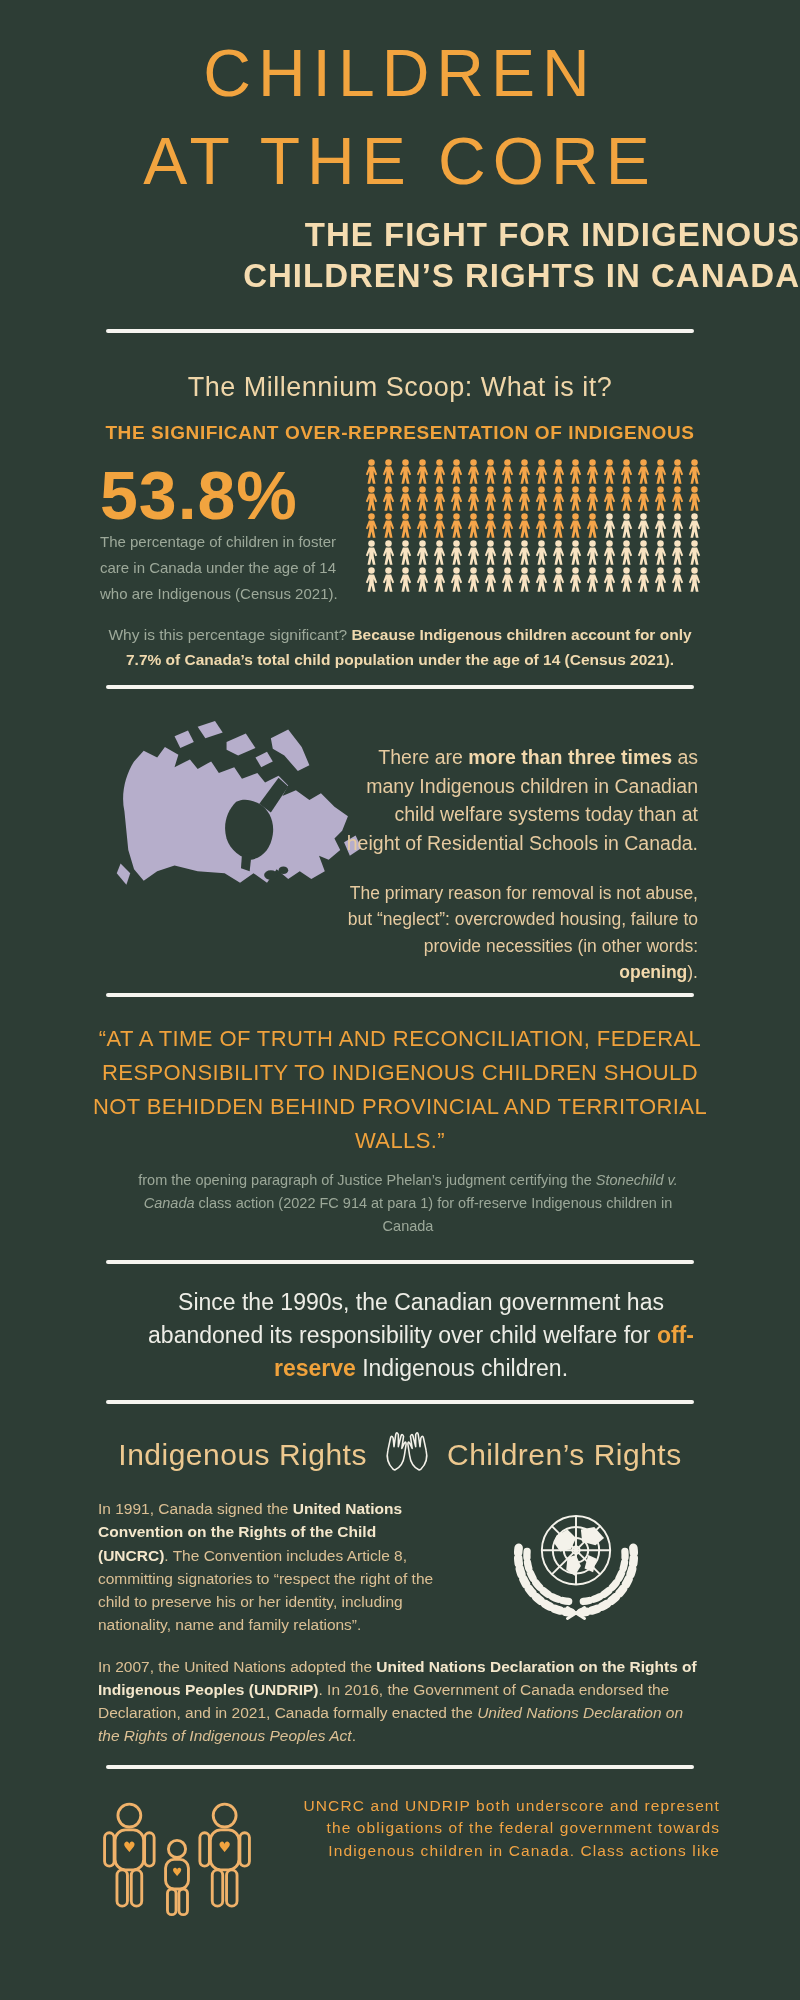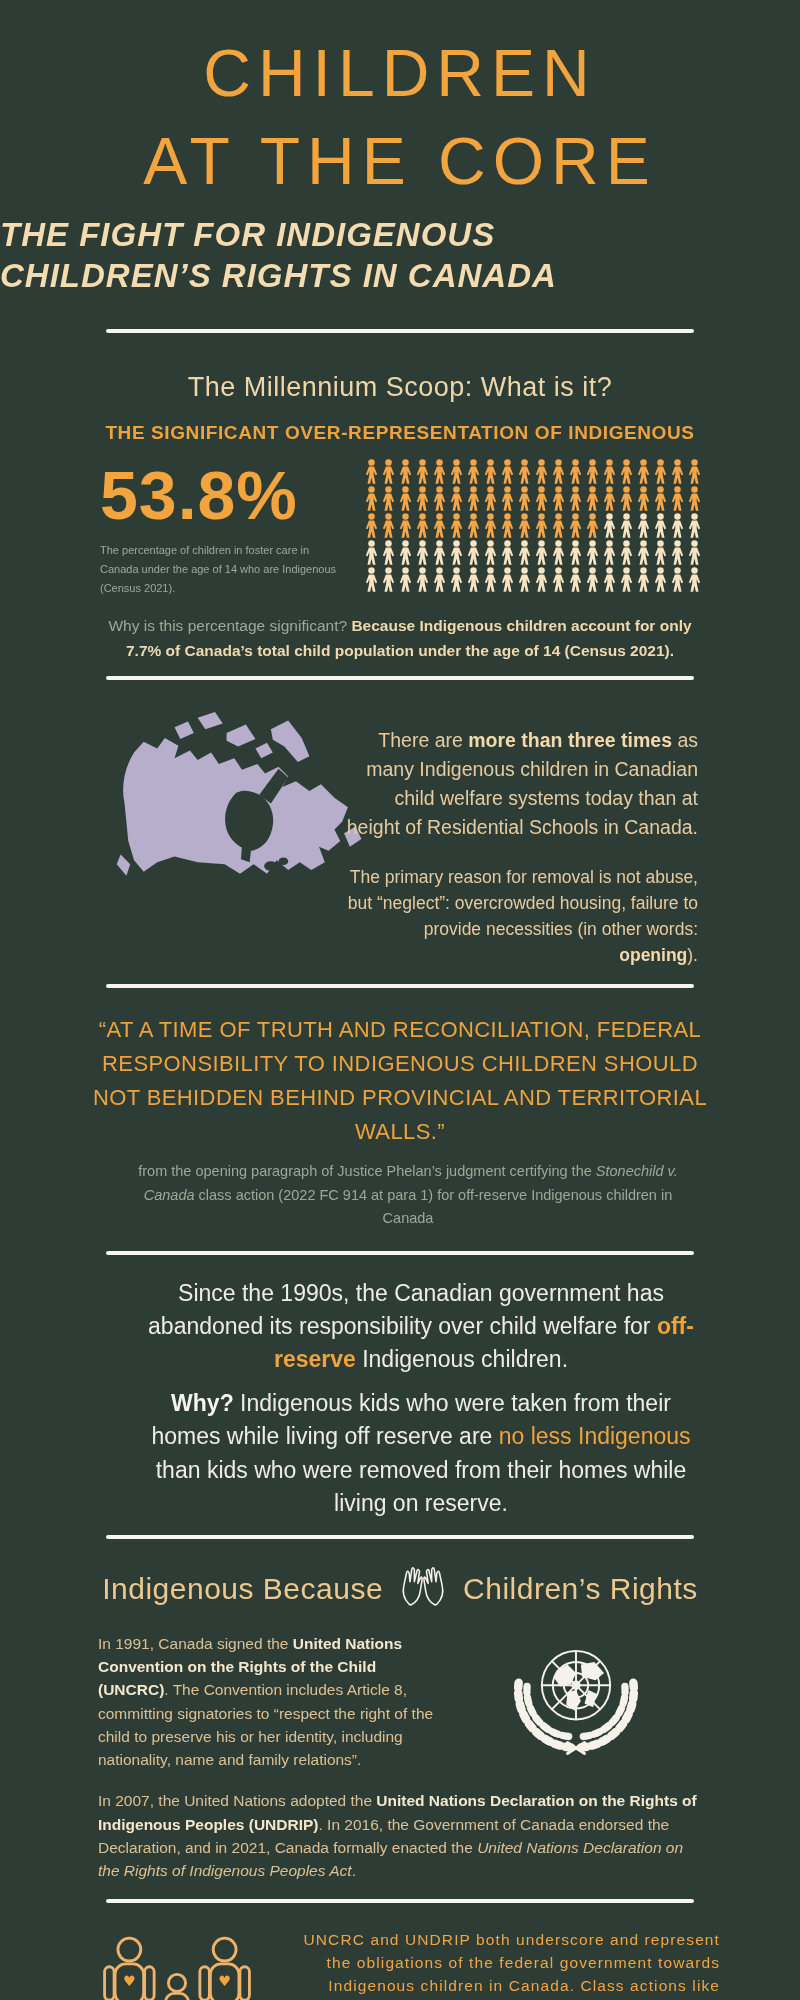--- a/index.html
+++ b/index.html
@@ -8,48 +8,48 @@
     background:#2d3d35;overflow:hidden;
     font-family:"Liberation Sans","DejaVu Sans",sans-serif;
     -webkit-font-smoothing:antialiased;
   }
   
   .title{
     margin:0;padding-top:30px;text-align:center;color:#F2A43F;
     font-size:66px;font-weight:400;letter-spacing:7px;line-height:1.33;
   }
   .subtitle{
-    margin-top:8px;text-align:left;color:#F5DCB0;
-    font-size:33px;font-weight:bold;letter-spacing:1px;line-height:1.26;font-style:italic;
+    margin-top:8px;text-align:right;color:#F5DCB0;
+    font-size:33px;font-weight:bold;letter-spacing:1px;line-height:1.26;
   }
   .divider{width:588px;height:4px;background:#F6F5F0;margin:0 auto;border-radius:2px;}
   .d1{margin-top:32px;}
   
   .scoop-heading{margin-top:39px;text-align:center;color:#EFD6A9;font-size:27px;letter-spacing:0.5px;}
   .scoop-subhead{
     margin-top:15px;text-align:center;color:#F0A23C;font-size:19px;font-weight:bold;
     letter-spacing:0.6px;line-height:1.55;
   }
   .stat-row{display:flex;margin-top:10px;padding:0 56px 0 100px;align-items:flex-start;}
   .stat-col{width:248px;flex:none;padding-top:4px;}
   .stat-value{color:#F2A43F;font-size:68px;font-weight:700;letter-spacing:1px;line-height:1.0;}
-  .stat-caption{margin-top:12px;color:#9DA99A;font-size:11px;line-height:1.72;}
+  .stat-caption{color:#9DA99A;font-size:15px;line-height:1.72;}
   .pictogram{
     flex:none;margin-left:16px;margin-top:2px;
     display:grid;grid-template-columns:repeat(20,15px);column-gap:2px;row-gap:2px;
   }
   .pictogram svg{width:15px;height:25px;display:block;}
   .why-line{margin-top:15px;text-align:center;font-size:15.5px;line-height:1.62;padding:0 90px;}
   .why-q{color:#9DA99A;}
   .why-b{color:#F0D9AE;font-weight:bold;}
   .d2{margin-top:13px;}
   
   .map-section{position:relative;height:232px;margin-top:28px;}
   .map-wrap{position:absolute;left:82px;top:2px;}
-  .map-text{position:absolute;right:102px;top:18px;width:352px;text-align:right;}
+  .map-text{position:absolute;right:102px;top:26px;width:352px;text-align:right;}
   .map-p1{color:#E7CBA0;font-size:19.5px;line-height:1.48;margin:0;}
   .map-p2{color:#E7CBA0;font-size:17.5px;line-height:1.5;margin:22px 0 0 0;}
   .bold-cream{color:#F3D9AC;font-weight:bold;}
   .d3{margin-top:44px;}
   
   .quote{
     margin-top:25px;text-align:center;color:#F0A23C;font-size:22px;font-weight:normal;
     letter-spacing:0.4px;line-height:1.55;padding:0 78px;
   }
   .quote-attr{margin-top:11px;text-align:center;color:#9CA899;font-size:14.5px;line-height:1.6;padding:0 118px;margin-left:16px;}
@@ -543,26 +543,25 @@
   </div>
 
   <div class="divider d3"></div>
 
   <div class="quote">“AT A TIME OF TRUTH AND RECONCILIATION, FEDERAL RESPONSIBILITY TO INDIGENOUS CHILDREN SHOULD NOT BEHIDDEN BEHIND PROVINCIAL AND TERRITORIAL WALLS.”</div>
   <div class="quote-attr"><span>from the opening paragraph of Justice Phelan’s judgment certifying the </span><span class="ital">Stonechild v. Canada</span><span> class action (2022 FC 914 at para 1) for off-reserve Indigenous children in Canada</span></div>
 
   <div class="divider d4"></div>
 
   <div class="bigpara p-since"><span>Since the 1990s, the Canadian government has abandoned its responsibility over child welfare for </span><span class="accent-orange bold-white" style="color:#F0A23C;">off-reserve</span><span> Indigenous children.</span></div>
-  <div class="bigpara p-why"><span class="bold-white">Why?</span><span> Indigenous kids who were taken from their homes while living off reserve are </span><span class="accent-orange">no less Indigenous</span><span> than kids who were removed from their homes while living on reserve.</span></div>
 
   <div class="divider d5"></div>
 
   <div class="rights-heading">
-    <span>Indigenous Because</span>
+    <span>Indigenous Rights</span>
     <span>
       <svg width="52" height="46" viewBox="0 0 60 50" fill="none" stroke="#F4F2EA" stroke-width="1.8" stroke-linejoin="round" stroke-linecap="round">
         <path d="M14,46 C8,40 6,32 8,24 L11,10 Q12,6 14,10 L15,20 L17,6 Q18,2 20,6 L20,20 L23,8 Q24,4 26,8 L24,22 L27,16 Q29,13 29,17 L27,30 C26,38 22,44 16,47 Z"></path>
         <path d="M46,46 C52,40 54,32 52,24 L49,10 Q48,6 46,10 L45,20 L43,6 Q42,2 40,6 L40,20 L37,8 Q36,4 34,8 L36,22 L33,16 Q31,13 31,17 L33,30 C34,38 38,44 44,47 Z"></path>
       </svg>
     </span>
     <span>Children’s Rights</span>
   </div>
 
   <div class="rights-cols">

